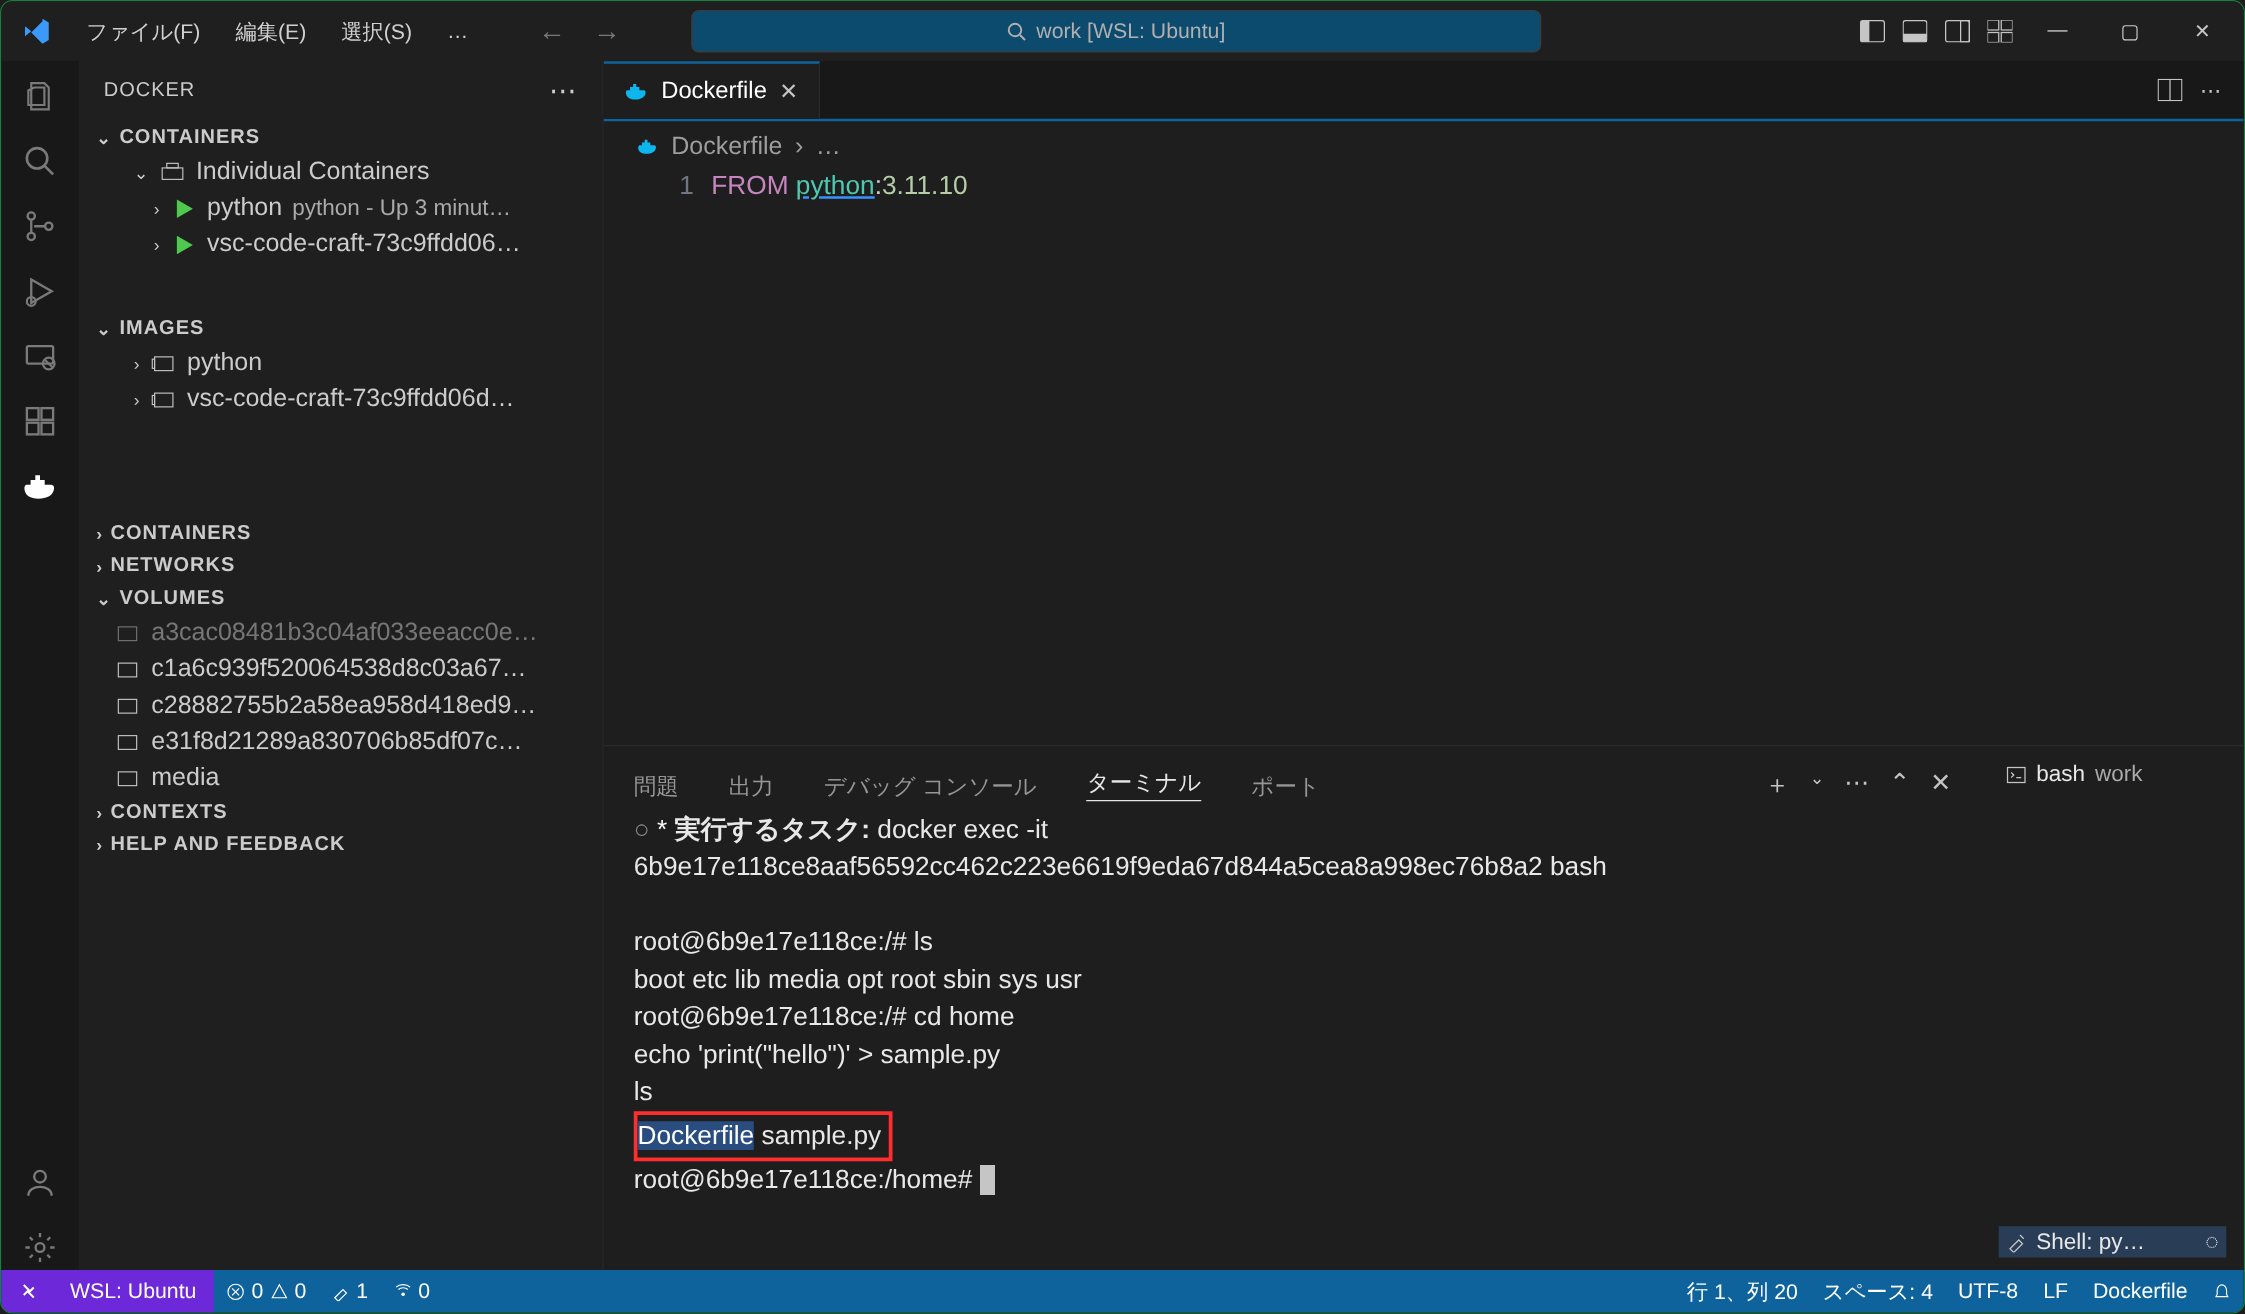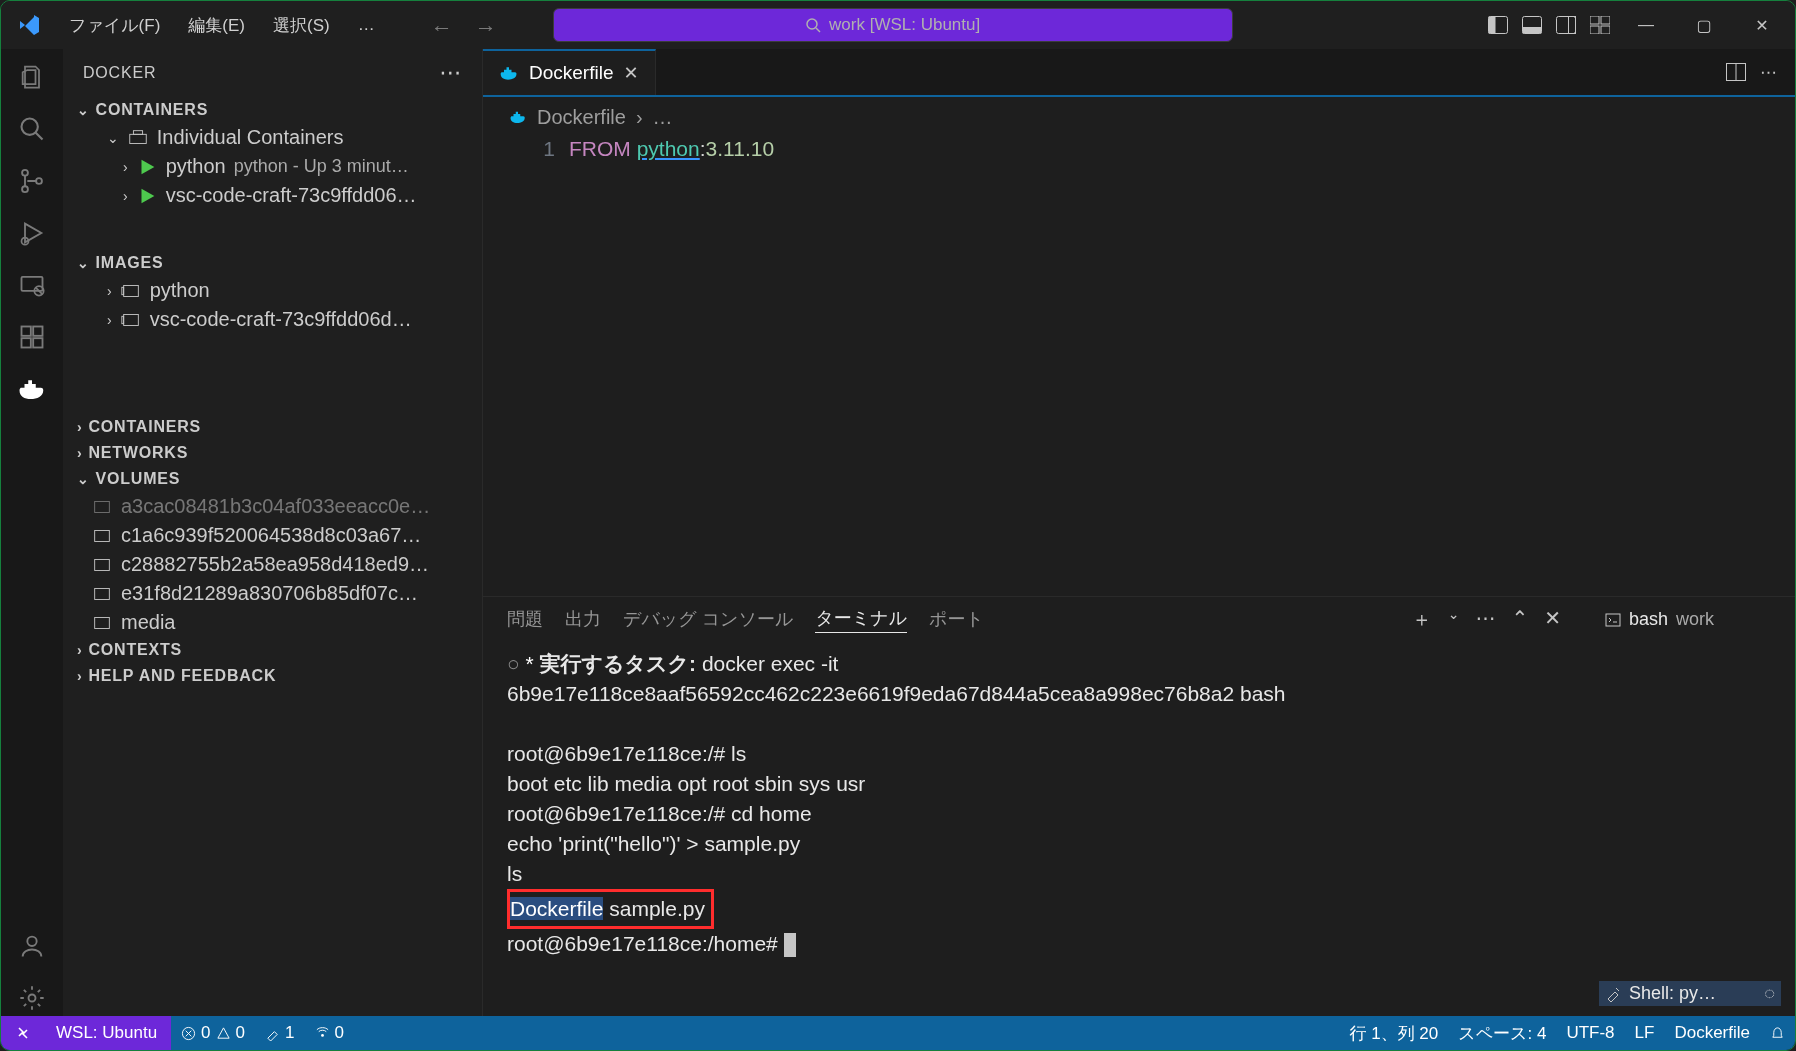--- a/index.html
+++ b/index.html
@@ -3,21 +3,21 @@
 <meta charset="utf-8">
 <style>
 * { margin:0; padding:0; box-sizing:border-box; font-family:"Segoe UI","Meiryo",sans-serif; }
 body { background:#1e1e1e; color:#ccc; width:1796px; height:1051px; overflow:hidden; font-size:17px; }
 .root { display:flex; flex-direction:column; width:100%; height:100%; border:1px solid #15803d; border-radius:10px; overflow:hidden; }
 .titlebar { height:48px; background:#1f1f1f; display:flex; align-items:center; padding:0 10px; gap:8px; }
 .vscode-logo { width:24px; height:24px; margin:0 10px 0 6px; }
 .menu-item { padding:4px 10px; color:#d0d0d0; font-size:17px; cursor:default; }
 .nav-arrows { display:flex; gap:6px; margin-left:30px; }
 .nav-arrow { color:#7a7a7a; font-size:22px; padding:2px 8px; }
-.search-box { flex:0 0 680px; margin-left:40px; height:34px; background:#6d28d9; border:1px solid #3c3c3c; border-radius:6px; display:flex; align-items:center; justify-content:center; gap:8px; color:#b0b0b0; }
+.search-box { flex:0 0 680px; margin-left:40px; height:34px; background:#0c4a6e; border:1px solid #3c3c3c; border-radius:6px; display:flex; align-items:center; justify-content:center; gap:8px; color:#b0b0b0; }
 .title-right { margin-left:auto; display:flex; align-items:center; gap:12px; }
 .layout-icon { width:22px; height:22px; color:#c5c5c5; display:flex; align-items:center; justify-content:center; }
 .win-ctrl { width:46px; display:flex; justify-content:center; color:#c5c5c5; font-size:16px; }
 .body { display:flex; flex:1; min-height:0; }
 .activitybar { width:62px; background:#181818; display:flex; flex-direction:column; align-items:center; padding-top:10px; gap:16px; }
 .activity-icon { color:#7a7a7a; font-size:28px; width:36px; height:36px; display:flex; align-items:center; justify-content:center; }
 .activity-icon.active { color:#fff; }
 .activity-spacer { flex:1; }
 .sidebar { width:420px; background:#1f1f1f; display:flex; flex-direction:column; border-right:1px solid #2a2a2a; }
 .sidebar-header { height:48px; display:flex; align-items:center; padding:0 20px; font-size:16px; color:#ccc; letter-spacing:0.8px; }
@@ -37,21 +37,21 @@
 .breadcrumb { height:40px; display:flex; align-items:center; gap:10px; padding:0 26px; color:#9e9e9e; font-size:20px;}
 .editor { display:flex; padding-left:50px; font-family:Consolas,monospace; font-size:21px; }
 .gutter { width:36px; text-align:right; color:#6e7681; padding-right:14px;}
 .code-line { white-space:pre; }
 .tok-kw { color:#c586c0; }
 .tok-name { color:#4ec9b0; text-decoration:underline; text-decoration-color:#3794ff; }
 .tok-op { color:#d4d4d4; }
 .tok-num { color:#b5cea8; }
 .panel { height:420px; display:flex; border-top:1px solid #2a2a2a; }
 .panel-main { flex:1; display:flex; flex-direction:column; min-width:0;}
-.panel-tabs { height:44px; display:flex; align-items:center; gap:22px; padding:0 24px; color:#969696; font-size:18px;}
+.panel-tabs { height:44px; display:flex; align-items:flex-end; gap:40px; padding:0 24px; color:#969696; font-size:18px;}
 .panel-tab.active { color:#e7e7e7; border-bottom:1px solid #e7e7e7; padding-bottom:2px;}
 .panel-tab-actions { margin-left:auto; display:flex; gap:16px; color:#c5c5c5; font-size:20px;}
 .terminal { flex:1; padding:8px 24px; font-family:Consolas,monospace; font-size:21px; color:#e8e8e8; line-height:30px; overflow:hidden;}
 .hl-box { border:3px solid #ff2d2d; display:inline-block; padding:0 6px 0 0; line-height:34px;}
 .hl-sel { background:#2a4d80; color:#fff;}
 .task-star { color:#fff;}
 .cursor { display:inline-block; width:12px; height:24px; background:#c5c5c5; vertical-align:middle;}
 .panel-side { width:210px; padding:10px 14px; display:flex; flex-direction:column; gap:6px;justify-content:space-between;}
 .term-item { display:flex; align-items:center; gap:8px; padding:2px 6px; font-size:18px; color:#e8e8e8;}
 .term-item.gray { color:#aaa;}

